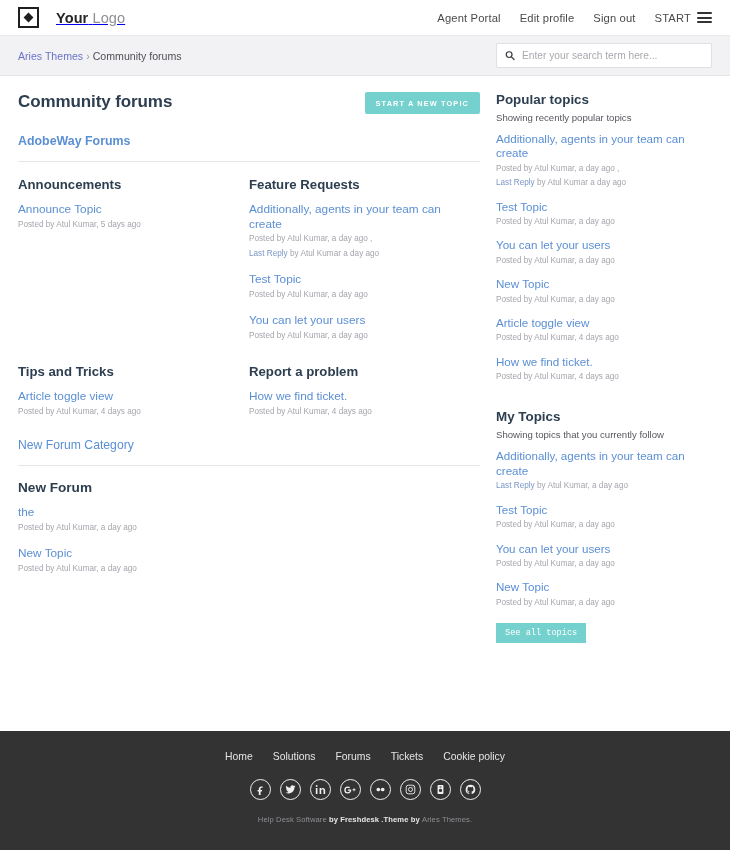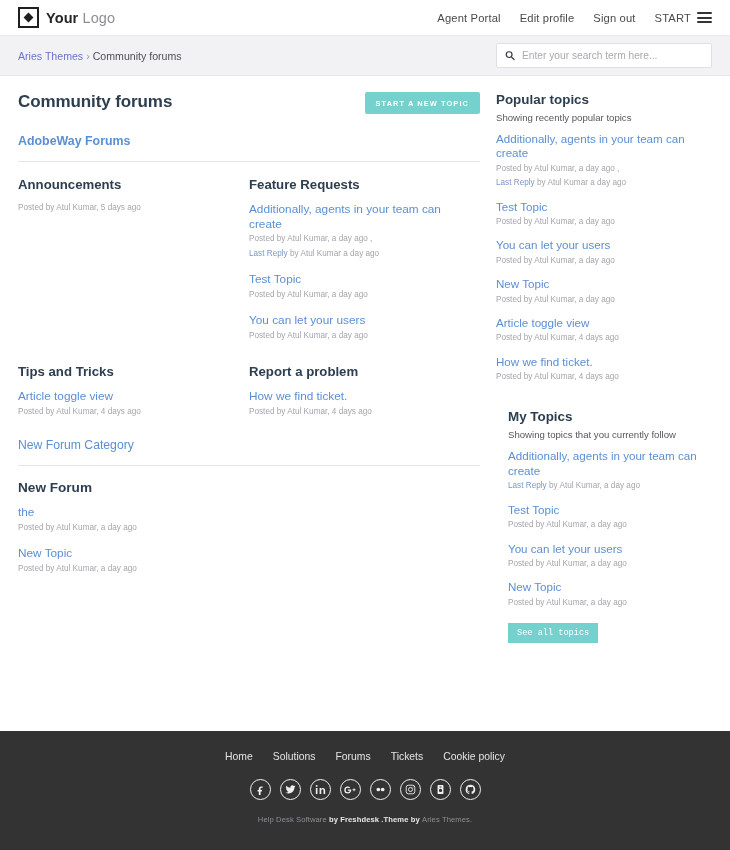--- a/index.html
+++ b/index.html
@@ -17,21 +17,21 @@
 
   
   .topbar {
     height: 36px;
     background: #ffffff;
     display: flex;
     align-items: center;
     padding: 0 18px;
     border-bottom: 1px solid #e9e9ec;
   }
-  .logo-wrap { display: flex; align-items: center; gap: 7px; }
+  .logo-wrap { display: flex; align-items: center; gap: 17px; text-decoration: underline; }
   .logo-mark {
     width: 21px; height: 21px;
     background: #1f1f1f;
     position: relative;
     flex: 0 0 auto;
   }
   .logo-mark::before {
     content: "";
     position: absolute; left: 2px; top: 2px; right: 2px; bottom: 2px;
     background:
@@ -197,21 +197,21 @@
     color: #2c3e50;
   }
   .side-sub {
     font-size: 9.6px;
     color: #56565e;
     margin-top: 5px;
     margin-bottom: 9px;
   }
   .side-topic { margin-bottom: 10px; }
   .side-topic .topic-link { font-size: 11.6px; }
-  .side-block-2 { margin-top: 26px; margin-left: 12px; }
+  .side-block-2 { margin-top: 26px; }
   .btn-side {
     display: inline-block;
     background: #74d1cd;
     color: #ffffff;
     font-size: 8.6px;
     padding: 5px 9px;
     border: 0;
     border-radius: 0;
     font-family: Liberation Mono, monospace;
     margin-top: 4px;
@@ -294,20 +294,21 @@
       <button class="btn-primary">START A NEW TOPIC</button>
     </div>
 
     <a href="#" class="forum-root">AdobeWay Forums</a>
     <hr class="rule">
 
     <div class="grid2">
       <div class="cell">
         <div class="cat-title">Announcements</div>
         <div class="topic">
+          <a href="#" class="topic-link">Announce Topic</a>
           <div class="topic-meta">Posted by Atul Kumar, 5 days ago</div>
         </div>
       </div>
       <div class="cell">
         <div class="cat-title">Feature Requests</div>
         <div class="topic">
           <a href="#" class="topic-link">Additionally, agents in your team can create</a>
           <div class="topic-meta">Posted by Atul Kumar, a day ago ,</div>
           <div class="topic-meta"><a href="#">Last Reply</a><span> by Atul Kumar a day ago</span></div>
         </div>

